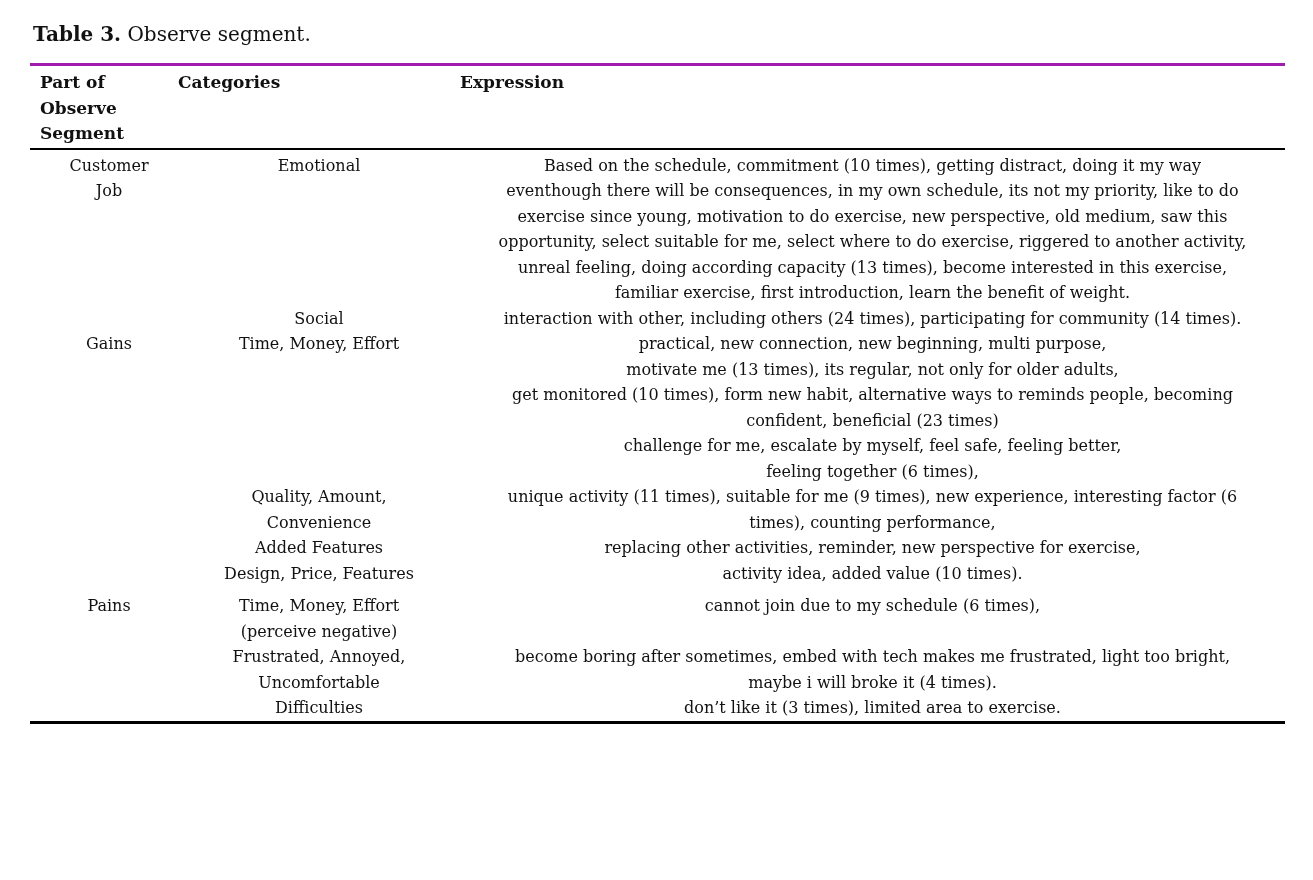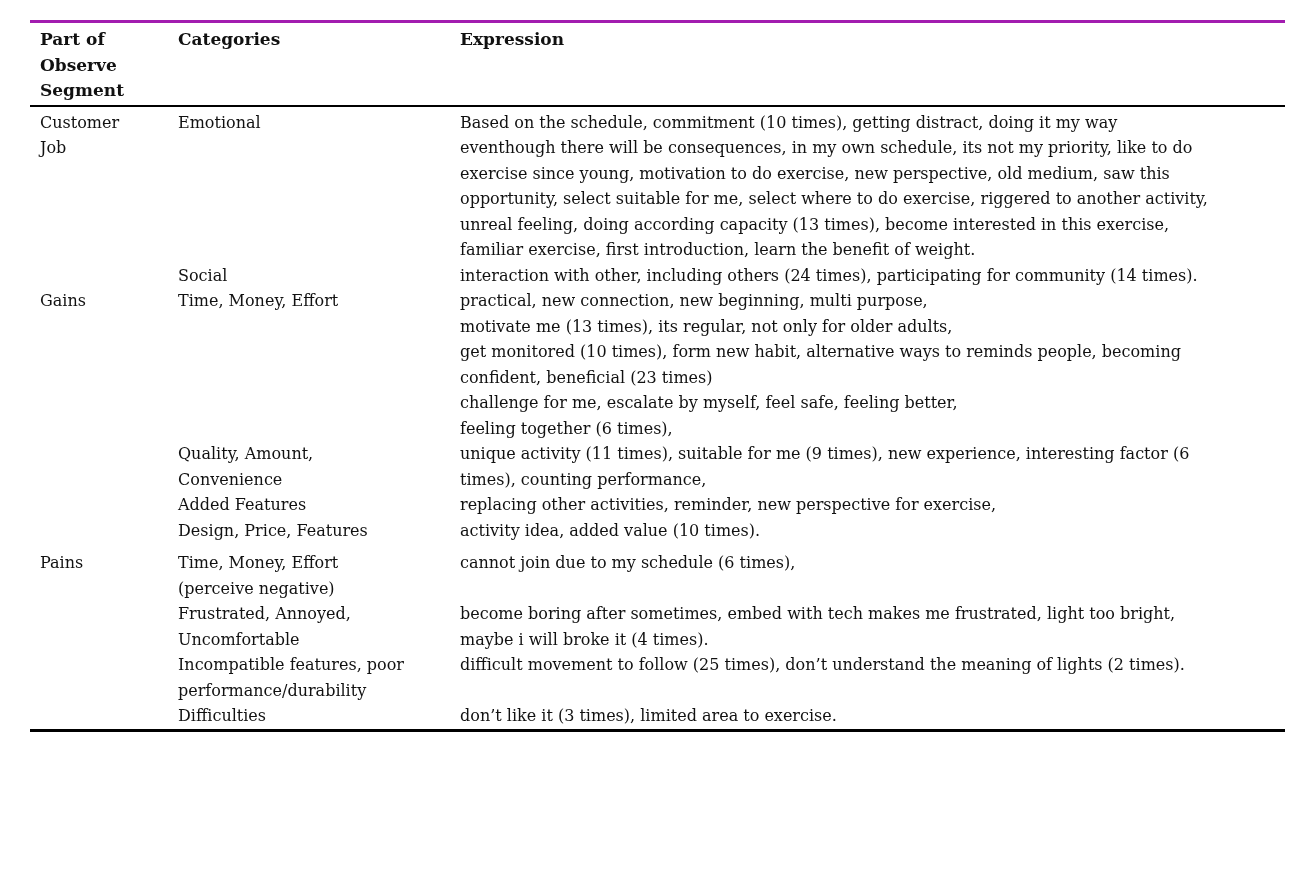--- a/index.html
+++ b/index.html
@@ -42,32 +42,34 @@
     border-bottom: 2px solid #000;
     white-space: pre-line;
   }
   thead th.first { padding-left: 10px; }
   tbody td {
     vertical-align: top;
     font-size: 16px;
     line-height: 25.5px;
     padding: 0;
     white-space: pre-line;
+    text-align: center;
   }
   tbody td.part-cell { padding-left: 10px; }
   tbody tr.first-body-row td { padding-top: 3px; }
   tbody tr.group-gap td { padding-top: 7px; }
   td.expression-cell { white-space: normal; }
   td.expression-cell .expr-line { white-space: normal; }
 </style>
 </head>
 <body>
 
 <div class="page">
 
+  <p class="caption"><span class="cap-label">Table 3.</span> <span>Observe segment.</span></p>
 
   <table class="obs">
     <colgroup>
       <col class="c-part">
       <col class="c-cat">
       <col class="c-expr">
     </colgroup>
     <thead>
       <tr>
         <th class="first">Part of
@@ -146,28 +148,20 @@
           <td class="part-cell"></td>
           <td class="category-cell">Frustrated, Annoyed,
 Uncomfortable</td>
           <td class="expression-cell">
             <div class="expr-line">become boring after sometimes, embed with tech makes me frustrated, light too bright,</div>
             <div class="expr-line">maybe i will broke it (4 times).</div>
           </td>
         </tr>
         <tr>
           <td class="part-cell"></td>
-          <td class="category-cell">Incompatible features, poor
-performance/durability</td>
-          <td class="expression-cell">
-            <div class="expr-line">difficult movement to follow (25 times), don’t understand the meaning of lights (2 times).</div>
-          </td>
-        </tr>
-        <tr>
-          <td class="part-cell"></td>
           <td class="category-cell">Difficulties</td>
           <td class="expression-cell">
             <div class="expr-line">don’t like it (3 times), limited area to exercise.</div>
           </td>
         </tr>
       </tbody>
   </table>
 
 </div>
 

